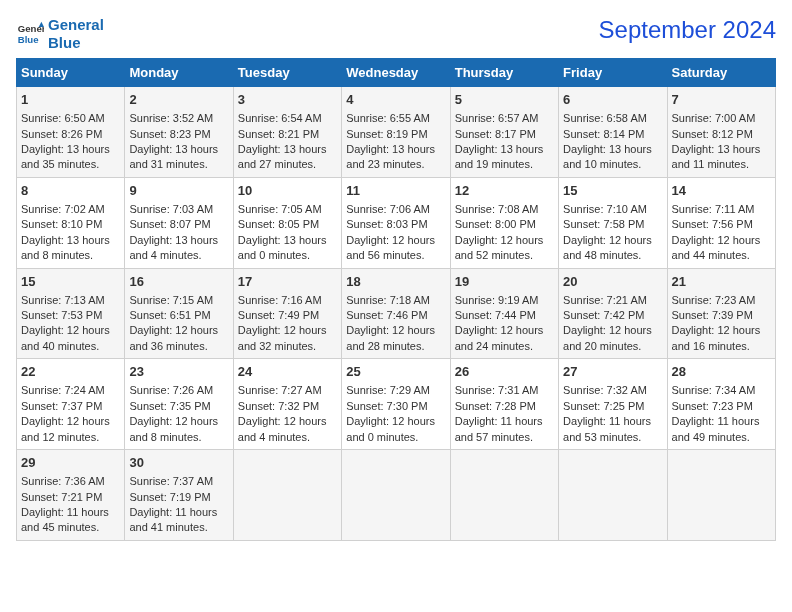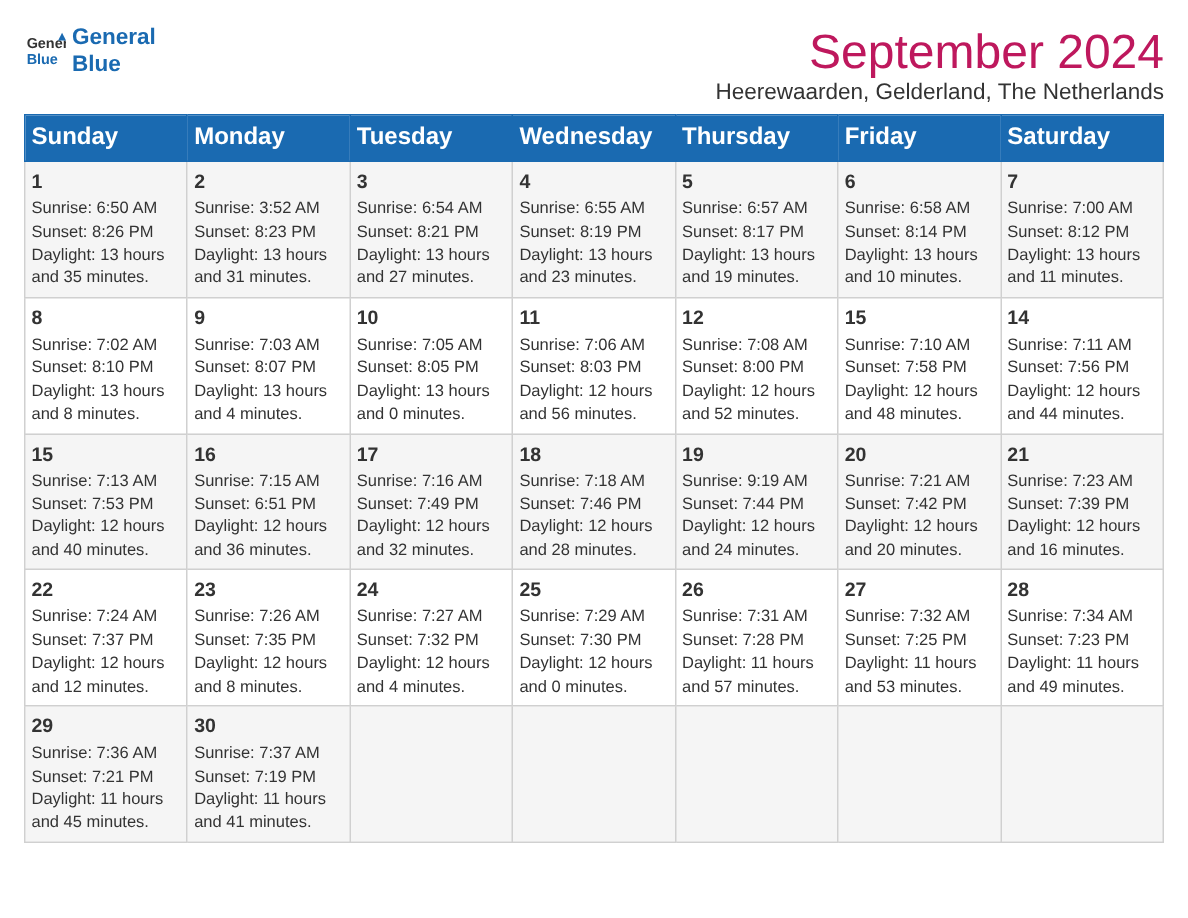--- a/index.html
+++ b/index.html
@@ -31,40 +31,40 @@
       color: #1a6ab1;
     }
     .logo-icon {
       width: 28px;
       height: 28px;
     }
     .title-block {
       text-align: right;
     }
     .title-block h1 {
-      font-size: 32px;
+      font-size: 24px;
       font-weight: normal;
-      color: #be185d;
+      color: #1d4ed8;
     }
     .title-block h2 {
       font-size: 15px;
       font-weight: normal;
       color: #333;
     }
     table {
       width: 100%;
       border-collapse: collapse;
       font-size: 11px;
     }
     thead tr th {
       background: #1a6ab1;
       color: #fff;
       padding: 6px 4px;
       text-align: left;
-      font-size: 16px;
+      font-size: 13px;
       font-weight: bold;
       border: 1px solid #1a6ab1;
     }
     tbody tr td {
       border: 1px solid #d0d0d0;
       padding: 4px 4px;
       vertical-align: top;
       width: 14.28%;
       color: #333;
       line-height: 1.4;
@@ -97,21 +97,20 @@
     </svg>
     <div>
       <div class="logo-text">
         <span>General</span><br>
         <span style="color:#1a6ab1">Blue</span>
       </div>
     </div>
   </div>
   <div class="title-block">
     <h1>September 2024</h1>
-    <h2>Heerewaarden, Gelderland, The Netherlands</h2>
   </div>
 </div>
 
 <table>
   <thead>
     <tr>
     <th>Sunday</th>
         <th>Monday</th>
         <th>Tuesday</th>
         <th>Wednesday</th>

